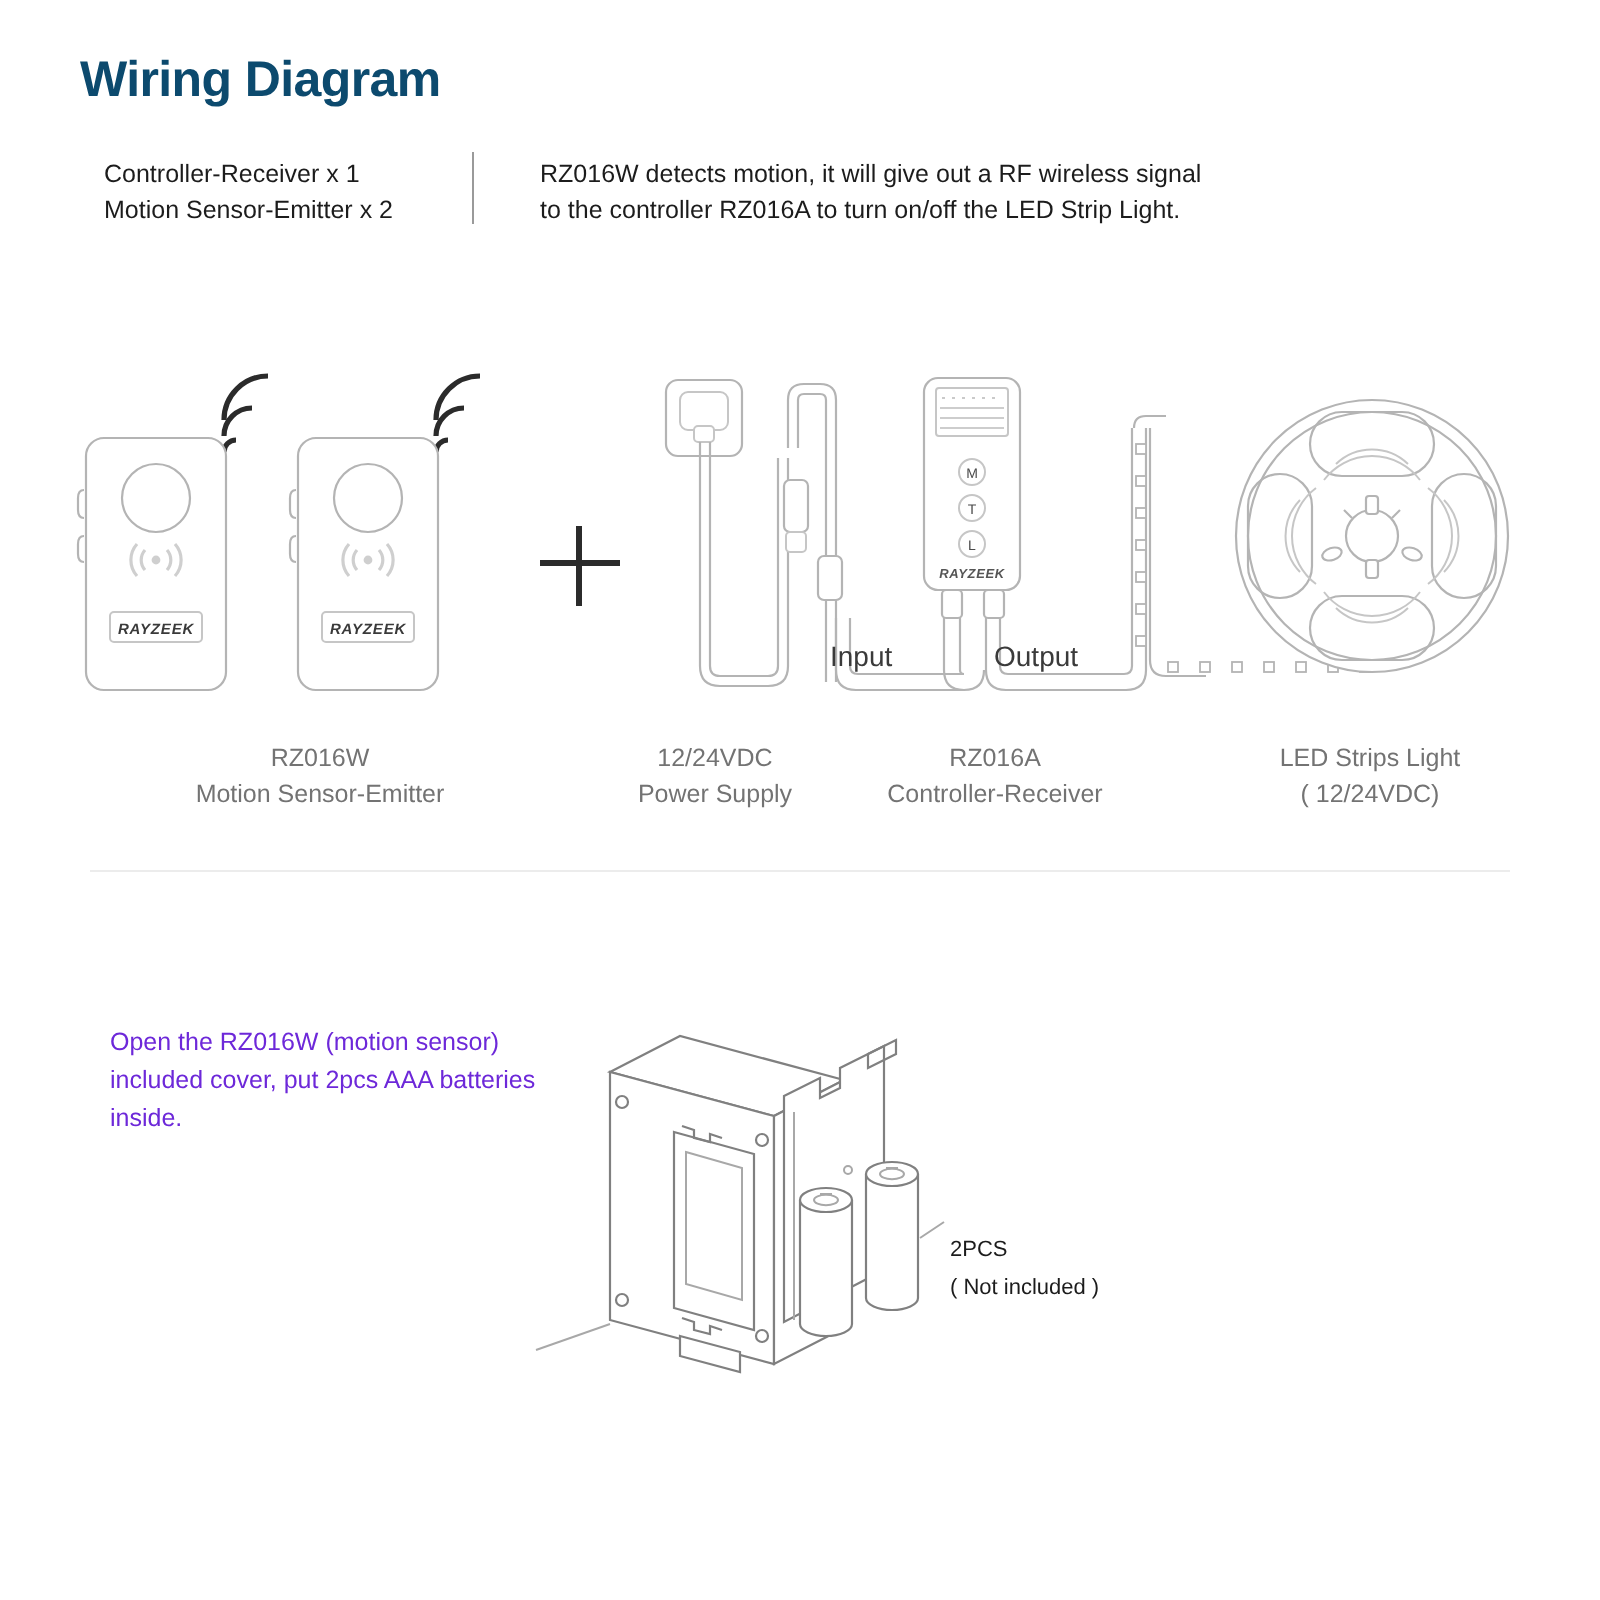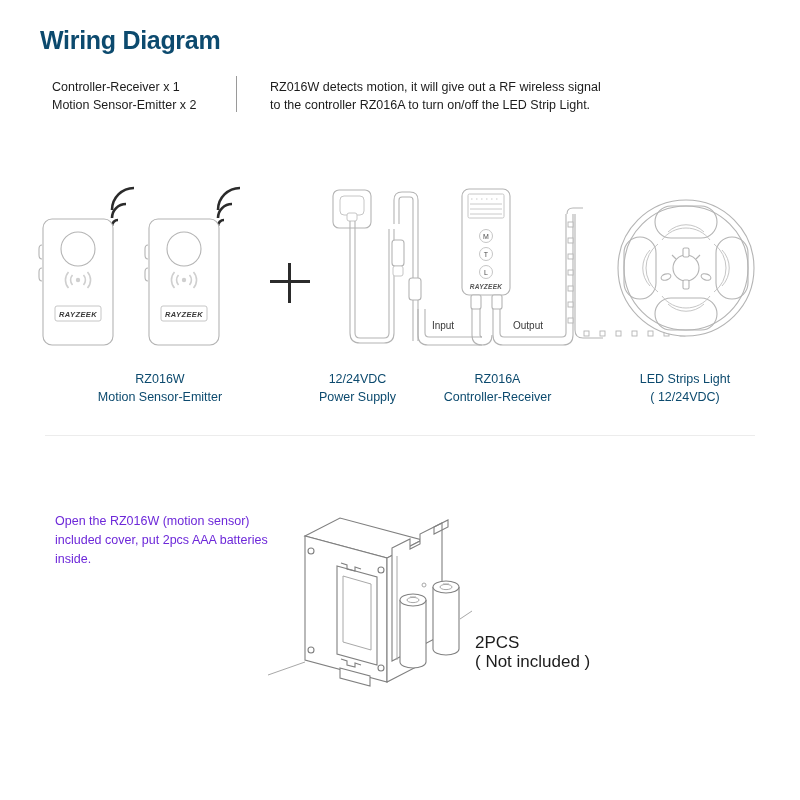--- a/index.html
+++ b/index.html
@@ -68,21 +68,21 @@
   
   .stage { position: absolute; left: 0; top: 0; width: 800px; height: 800px; }
   .stage svg { position: absolute; left: 0; top: 0; }
 
   
   .caption {
     position: absolute;
     font-size: 12.5px;
     line-height: 18px;
     text-align: center;
-    color: #0c4a6e;
+    color: #737373;
   }
   .cap-sensor  { left: 60px;  top: 370px; width: 200px; }
   .cap-power   { left: 295px; top: 370px; width: 125px; }
   .cap-ctrl    { left: 420px; top: 370px; width: 155px; }
   .cap-led     { left: 600px; top: 370px; width: 170px; }
 
   
   .plus {
     position: absolute;
     left: 270px;
@@ -104,33 +104,32 @@
     left: 55px;
     top: 512px;
     width: 230px;
     font-size: 12.5px;
     line-height: 19px;
     color: #6d28d9;
   }
   .battery-callout {
     position: absolute;
     left: 475px;
-    top: 633px;
+    top: 616px;
     width: 160px;
-    font-size: 17px;
+    font-size: 11px;
     line-height: 19px;
     color: #1c1c1c;
   }
 
   
   .io-label {
     position: absolute;
-    font-size: 10px;
+    font-size: 14px;
     color: #3a3a3a;
-    text-align: center;
   }
   .io-input  { left: 415px; top: 320px; width: 56px; }
   .io-output { left: 497px; top: 320px; width: 62px; }
 </style>
 </head>
 <body>
 
 <div class="page">
 
   <div class="title">Wiring Diagram</div>

